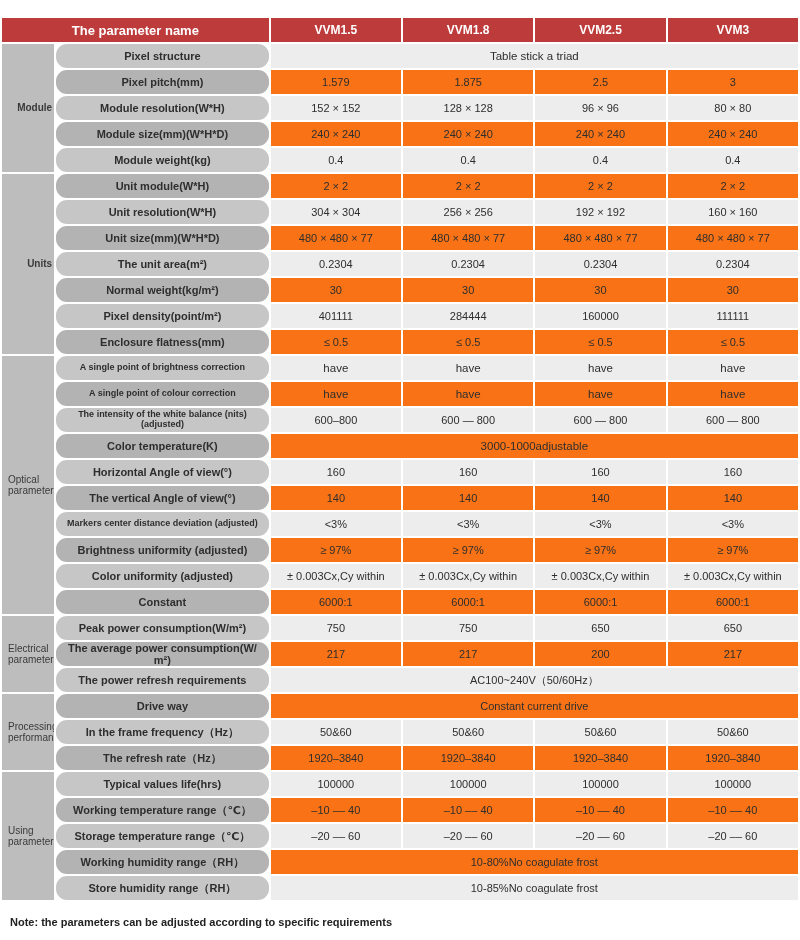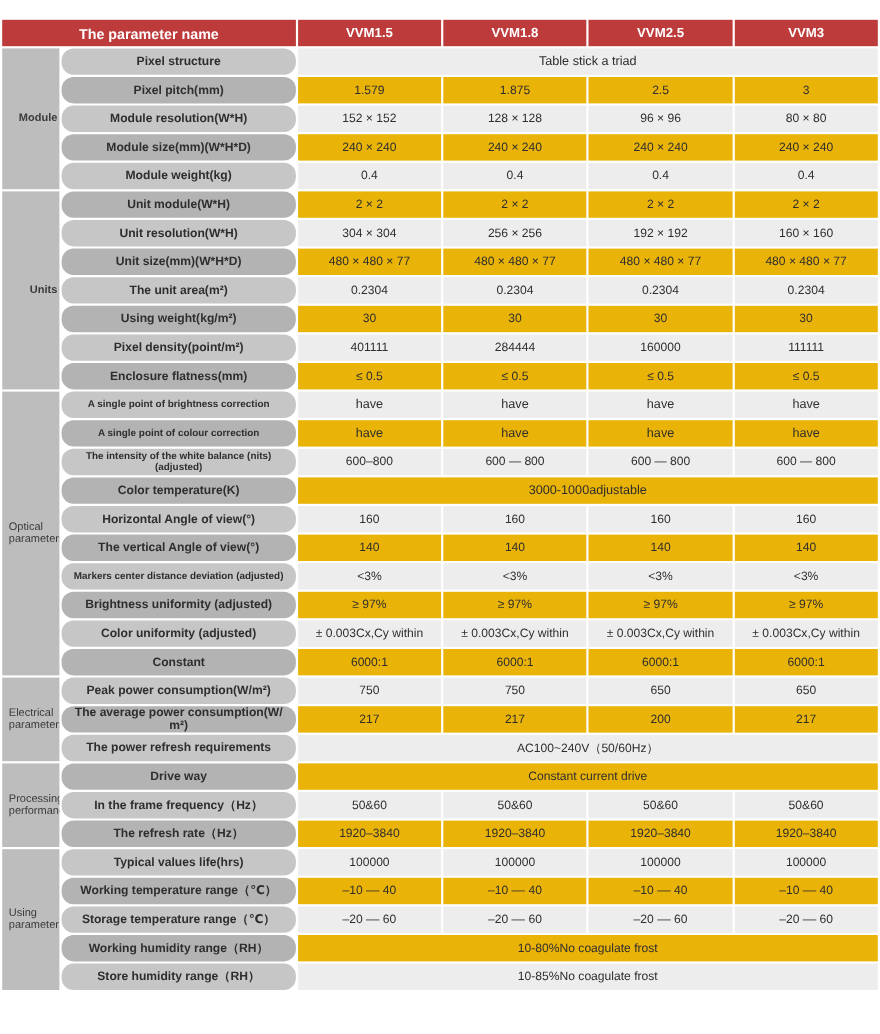--- a/index.html
+++ b/index.html
@@ -13,21 +13,21 @@
   .hdr-title{font-size:13px;}
   td.group{background:#bdbdbd;font-size:10px;color:#3a3a3a;text-align:right;line-height:1.15;font-weight:bold;}
   td.group.multi{font-weight:normal;text-align:left;padding-left:6px;}
   td.label{font-weight:bold;font-size:11px;text-align:center;line-height:1.1;border-radius:11px;}
   td.label.small{font-size:9px;}
   td.val{font-size:11px;text-align:center;}
   td.val.bold{font-weight:normal;font-size:11.5px;}
   tr.odd td.label{background:#c6c6c6;}
   tr.even td.label{background:#b3b3b3;}
   tr.odd td.val{background:#ededed;}
-  tr.even td.val{background:#eab308;}
+  tr.even td.val{background:#f97316;}
   .note{font-weight:bold;font-size:11px;color:#222222;padding:14px 0 0 10px;}
 </style>
 </head>
 <body>
 
 <div class="page">
   <table class="spec">
     <colgroup>
       <col class="c-group">
         <col class="c-label">
@@ -103,21 +103,21 @@
           <td class="val">480 × 480 × 77</td>
         </tr>
         <tr class="odd">
           <td class="label">The unit area(m²)</td>
           <td class="val">0.2304</td>
           <td class="val">0.2304</td>
           <td class="val">0.2304</td>
           <td class="val">0.2304</td>
         </tr>
         <tr class="even">
-          <td class="label">Using weight(kg/m²)</td>
+          <td class="label">Normal weight(kg/m²)</td>
           <td class="val">30</td>
           <td class="val">30</td>
           <td class="val">30</td>
           <td class="val">30</td>
         </tr>
         <tr class="odd">
           <td class="label">Pixel density(point/m²)</td>
           <td class="val">401111</td>
           <td class="val">284444</td>
           <td class="val">160000</td>
@@ -261,13 +261,14 @@
         <tr class="even">
           <td class="label">Working humidity range（RH）</td>
           <td class="val" colspan="4">10-80%No coagulate frost</td>
         </tr>
         <tr class="odd">
           <td class="label">Store humidity range（RH）</td>
           <td class="val" colspan="4">10-85%No coagulate frost</td>
         </tr>
       </tbody>
   </table>
+  <div class="note">Note: the parameters can be adjusted according to specific requirements</div>
 </div>
 
 </body></html>

